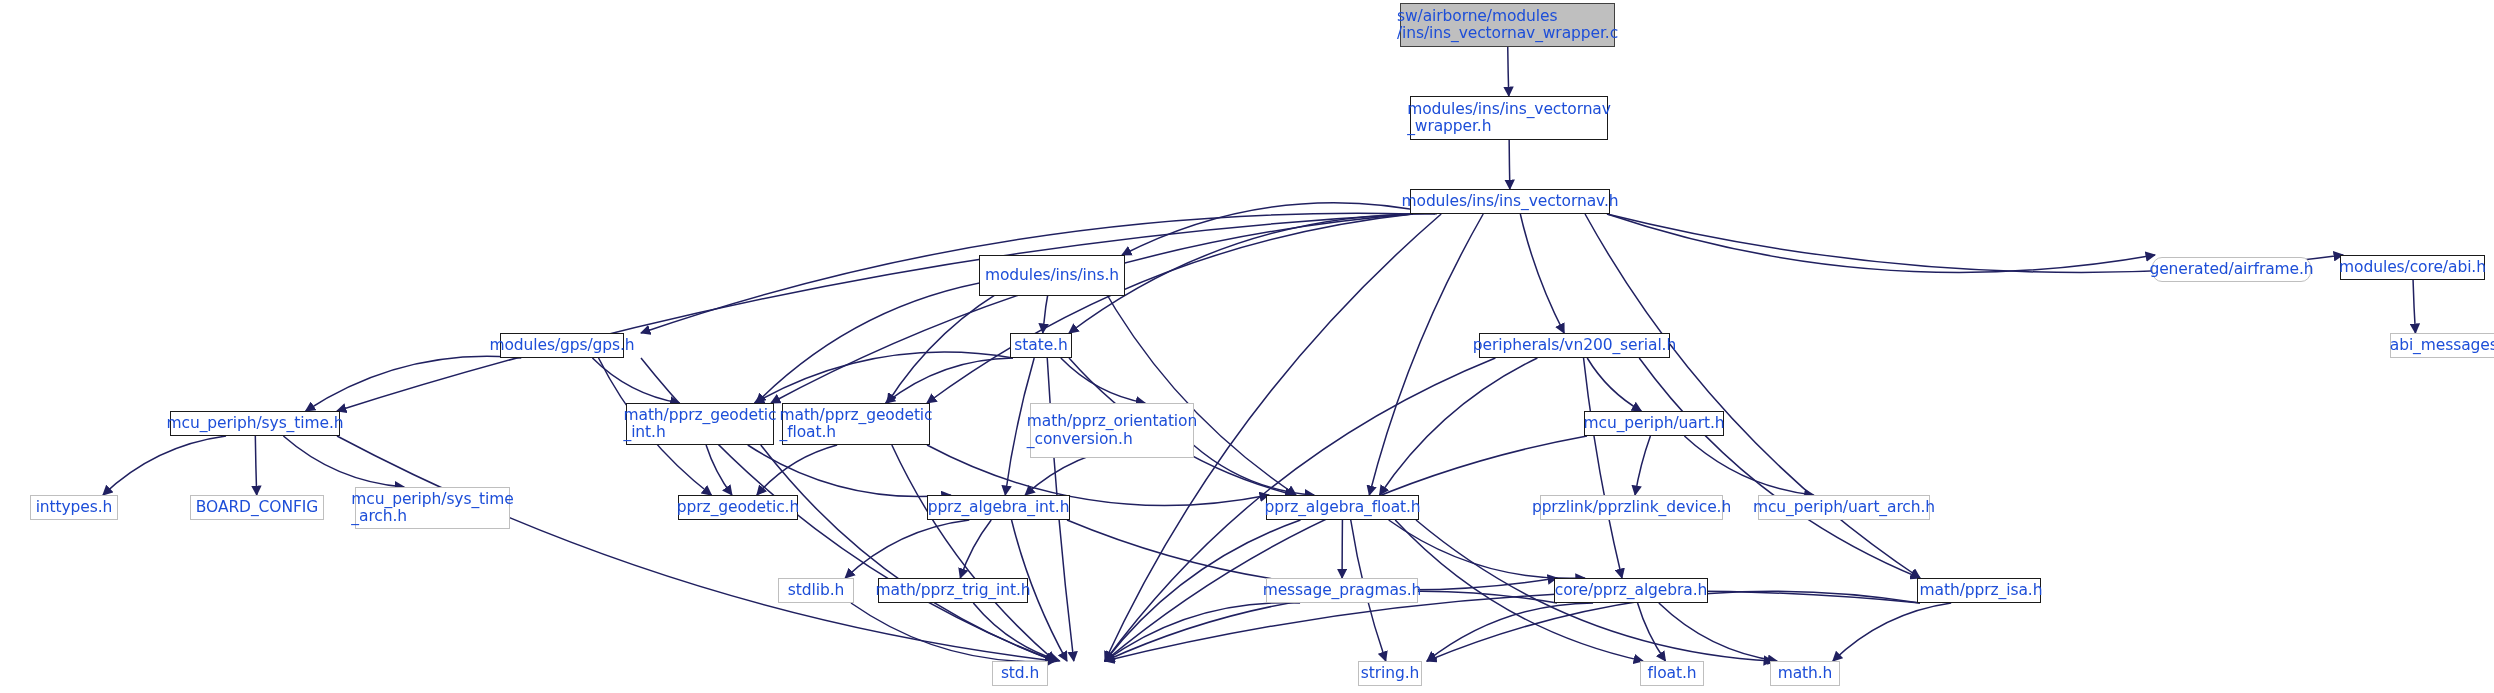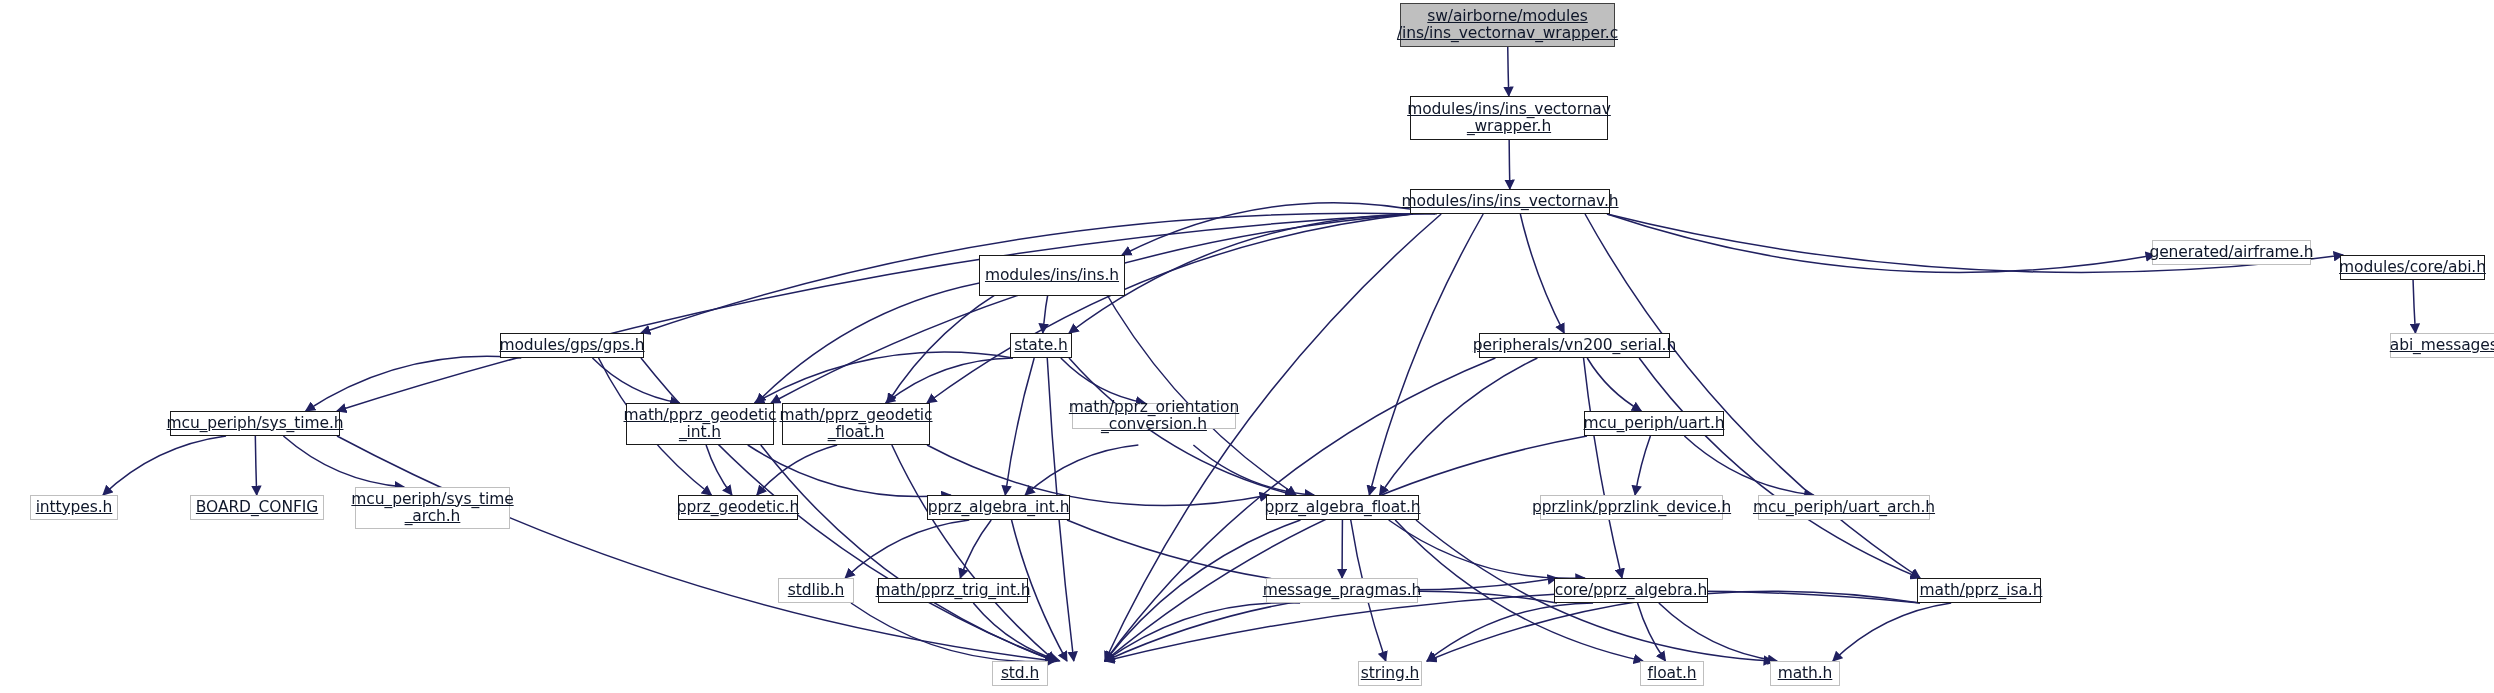--- a/index.html
+++ b/index.html
@@ -1,21 +1,21 @@
 <!DOCTYPE html>
 <html><head>
 <meta charset="utf-8">
 <style>
   html,body{margin:0;padding:0;background:#ffffff;}
   body{font-family:"DejaVu Sans","Liberation Sans",sans-serif;}
   #graph{position:relative;width:2494px;height:693px;background:#ffffff;overflow:hidden;}
   #edges{position:absolute;left:0;top:0;width:2494px;height:693px;pointer-events:none;}
   .node{position:absolute;box-sizing:border-box;display:flex;align-items:center;justify-content:center;
-        text-align:center;background:#ffffff;border:1px solid #bfbfbf;color:#0f172a;
-        font-size:15.5px;line-height:1.12;letter-spacing:-0.1px;white-space:pre-line;padding:0 4px;text-decoration:underline;}
+        background:#ffffff;border:1px solid #bfbfbf;color:#1d4ed8;
+        font-size:15.5px;line-height:1.12;letter-spacing:-0.1px;white-space:pre-line;padding:0 4px;}
   .node.solid{border:1.6px solid #1a1a1a;}
   .node.root{background:#bfbfbf;border:1.6px solid #404040;}
 </style>
 </head>
 <body>
 
 <div id="graph">
   <svg id="edges" viewBox="0 0 2494 693">
     <defs>
       <marker id="ah" viewBox="0 0 10 10" refX="9" refY="5" markerWidth="7" markerHeight="7" orient="auto-start-reverse">
@@ -93,33 +93,33 @@
         <path d="M 1920 603 Q 1507.5309719592342 562.1765887375152 1105 661" marker-end="url(#ah)" stroke="#202060" stroke-width="1.5" fill="none"></path>
         <path d="M 1920 603 Q 1665.3211126702822 562.4794576973986 1427 661" marker-end="url(#ah)" stroke="#202060" stroke-width="1.5" fill="none"></path>
       </g>
   </svg>
   <div id="nodes-layer">
       <div class="node root" style="left: 1400px; top: 3px; width: 215px; height: 44px;">sw/airborne/modules
 /ins/ins_vectornav_wrapper.c</div>
       <div class="node solid" style="left: 1410px; top: 96px; width: 198px; height: 44px;">modules/ins/ins_vectornav
 _wrapper.h</div>
       <div class="node solid" style="left: 1410px; top: 189px; width: 200px; height: 25px;">modules/ins/ins_vectornav.h</div>
-      <div class="node " style="left: 2152px; top: 240px; width: 159px; height: 25px;">generated/airframe.h</div>
+      <div class="node " style="left: 2152px; top: 257px; width: 159px; height: 25px; border-radius: 10px;">generated/airframe.h</div>
       <div class="node solid" style="left: 2340px; top: 255px; width: 145px; height: 25px;">modules/core/abi.h</div>
       <div class="node " style="left: 2355px; top: 333px; width: 122px; height: 25px; margin-left: 35px;">abi_messages.h</div>
       <div class="node solid" style="left: 979px; top: 255px; width: 146px; height: 41px;">modules/ins/ins.h</div>
-      <div class="node solid" style="left: 500px; top: 333px; width: 144px; height: 25px;">modules/gps/gps.h</div>
+      <div class="node solid" style="left: 500px; top: 333px; width: 124px; height: 25px;">modules/gps/gps.h</div>
       <div class="node solid" style="left: 1010px; top: 333px; width: 62px; height: 25px;">state.h</div>
       <div class="node solid" style="left: 1479px; top: 333px; width: 191px; height: 25px;">peripherals/vn200_serial.h</div>
       <div class="node solid" style="left: 170px; top: 411px; width: 170px; height: 25px;">mcu_periph/sys_time.h</div>
       <div class="node solid" style="left: 626px; top: 403px; width: 148px; height: 42px;">math/pprz_geodetic
 _int.h</div>
       <div class="node solid" style="left: 782px; top: 403px; width: 148px; height: 42px;">math/pprz_geodetic
 _float.h</div>
-      <div class="node " style="left: 1072px; top: 403px; width: 164px; height: 26px;">math/pprz_orientation
+      <div class="node " style="left: 1030px; top: 403px; width: 164px; height: 55px;">math/pprz_orientation
 _conversion.h</div>
       <div class="node solid" style="left: 1584px; top: 411px; width: 140px; height: 25px;">mcu_periph/uart.h</div>
       <div class="node " style="left: 30px; top: 495px; width: 88px; height: 25px;">inttypes.h</div>
       <div class="node " style="left: 190px; top: 495px; width: 134px; height: 25px;">BOARD_CONFIG</div>
       <div class="node " style="left: 355px; top: 487px; width: 155px; height: 42px;">mcu_periph/sys_time
 _arch.h</div>
       <div class="node solid" style="left: 678px; top: 495px; width: 120px; height: 25px;">pprz_geodetic.h</div>
       <div class="node solid" style="left: 927px; top: 495px; width: 143px; height: 25px;">pprz_algebra_int.h</div>
       <div class="node solid" style="left: 1266px; top: 495px; width: 153px; height: 25px;">pprz_algebra_float.h</div>
       <div class="node " style="left: 1540px; top: 495px; width: 183px; height: 25px;">pprzlink/pprzlink_device.h</div>

